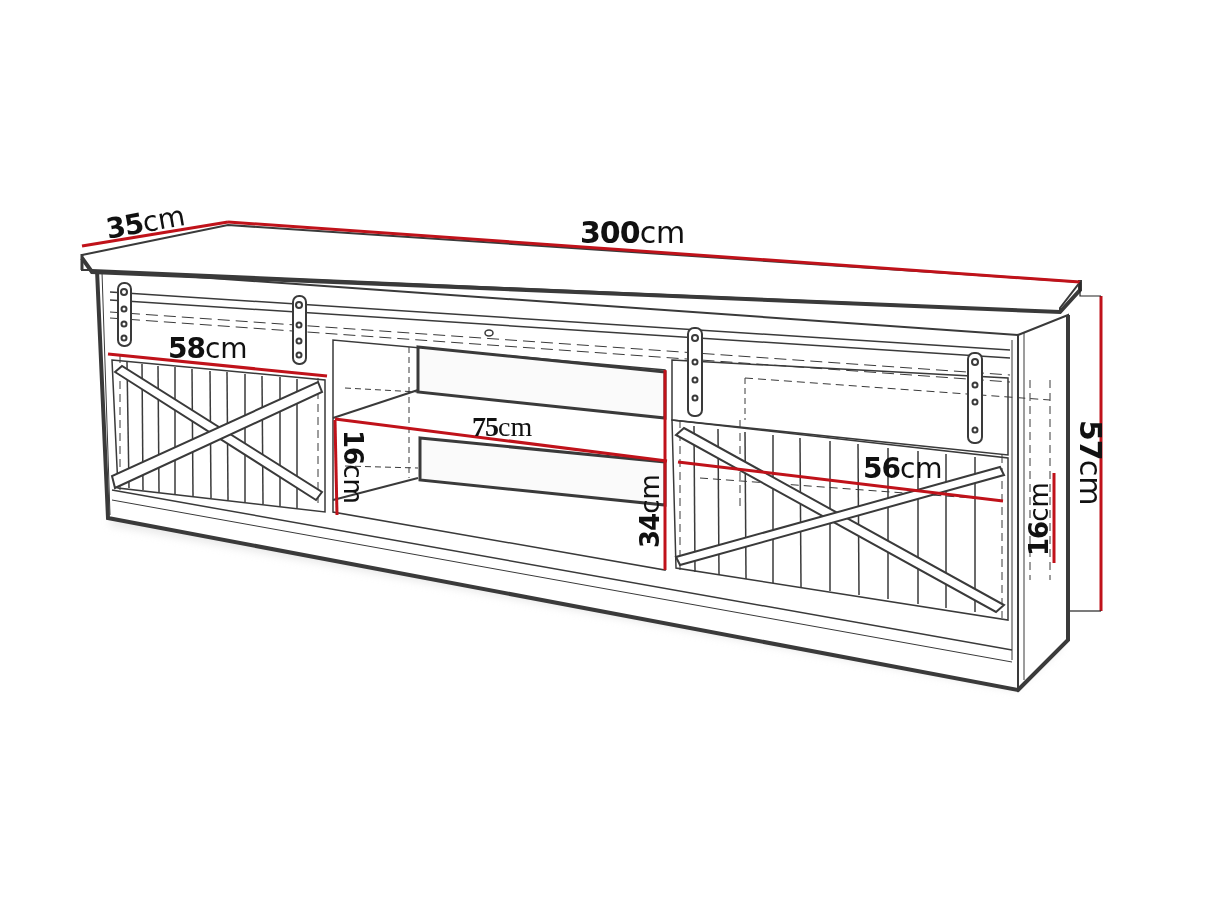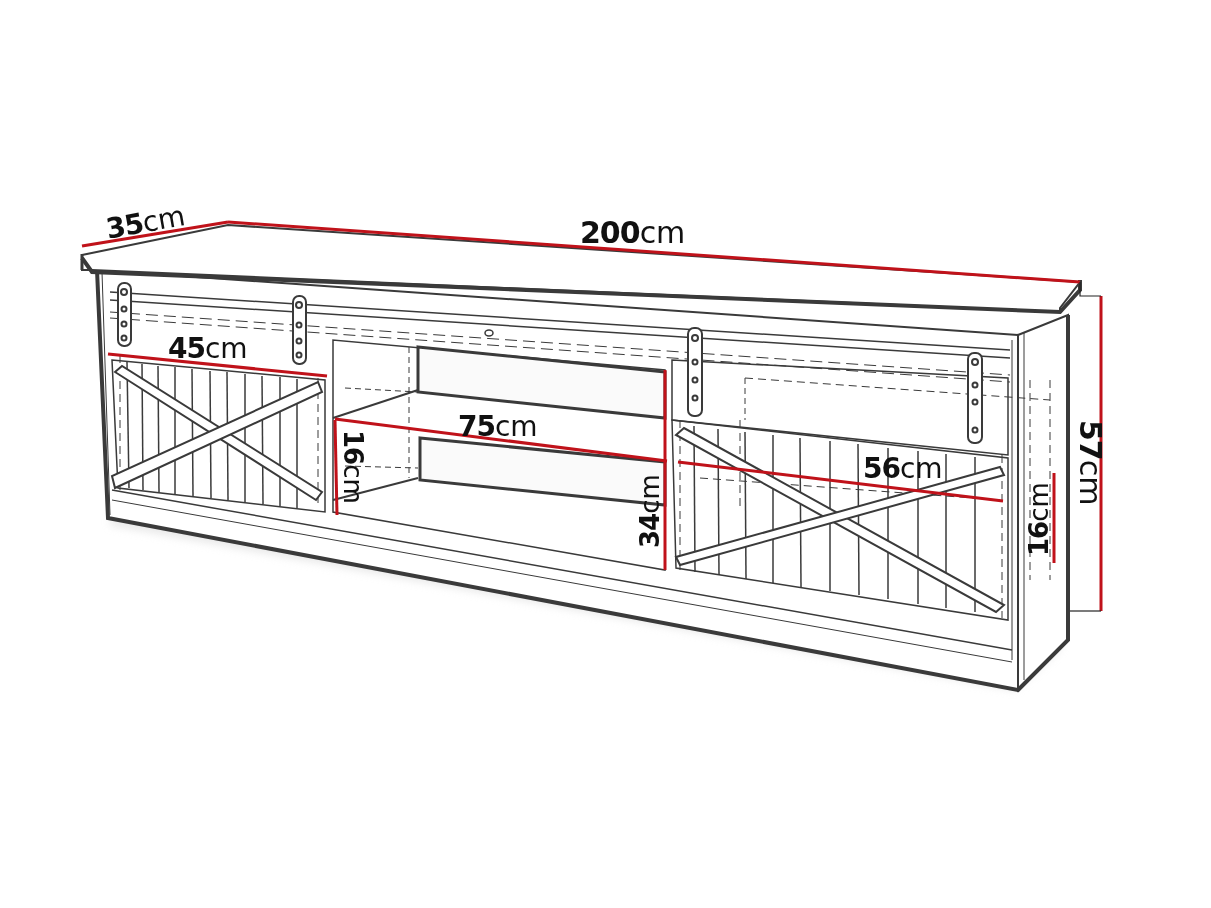--- a/index.html
+++ b/index.html
@@ -161,32 +161,32 @@
       <path d="M1080 282 L1080 296 L1101 296"></path>
       <path d="M1070 611 L1101 611"></path>
     </g>
   </svg>
 
   <div class="lbl rot" style="left:104px; top:216px; font-size:28px; transform: rotate(-10deg);">
     <span class="num">35</span><span class="unit">cm</span>
   </div>
 
   <div class="lbl" style="left:580px; top:218px; font-size:30px;">
-    <span class="num">200</span><span class="unit">cm</span>
+    <span class="num">300</span><span class="unit">cm</span>
   </div>
 
   <div class="lbl rot" style="left:1105px; top:420px; font-size:30px; transform: rotate(90deg);">
     <span class="num">57</span><span class="unit">cm</span>
   </div>
 
   <div class="lbl" style="left:168px; top:335px; font-size:28px;">
-    <span class="num">45</span><span class="unit">cm</span>
-  </div>
-
-  <div class="lbl" style="left:458px; top:413px; font-size:28px;">
+    <span class="num">58</span><span class="unit">cm</span>
+  </div>
+
+  <div class="lbl" style="left:472px; top:413px; font-size:28px;font-family:Liberation Serif, serif;">
     <span class="num">75</span><span class="unit">cm</span>
   </div>
 
   <div class="lbl" style="left:863px; top:455px; font-size:28px;">
     <span class="num">56</span><span class="unit">cm</span>
   </div>
 
   <div class="lbl rot" style="left:366px; top:430px; font-size:26px; transform: rotate(90deg);">
     <span class="num">16</span><span class="unit">cm</span>
   </div>

